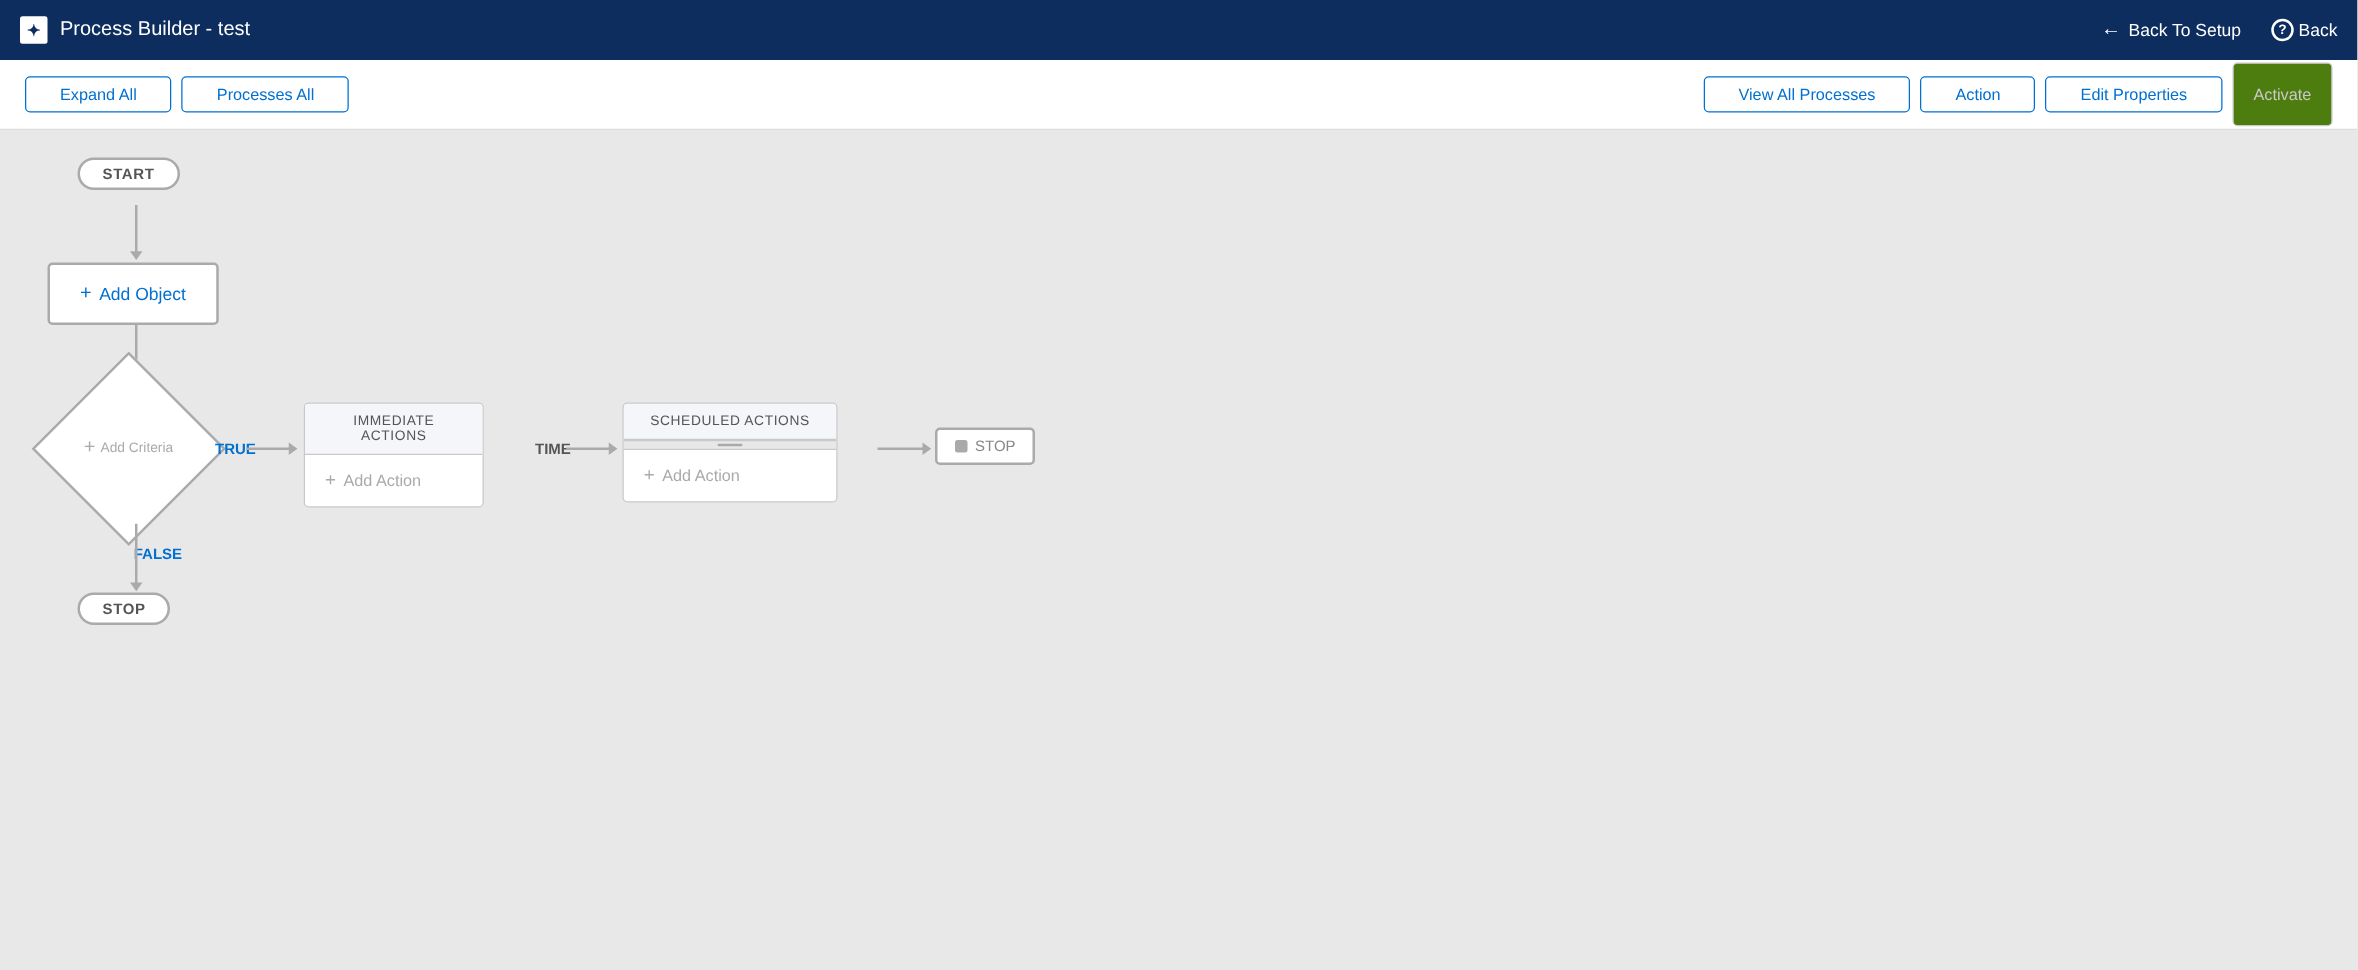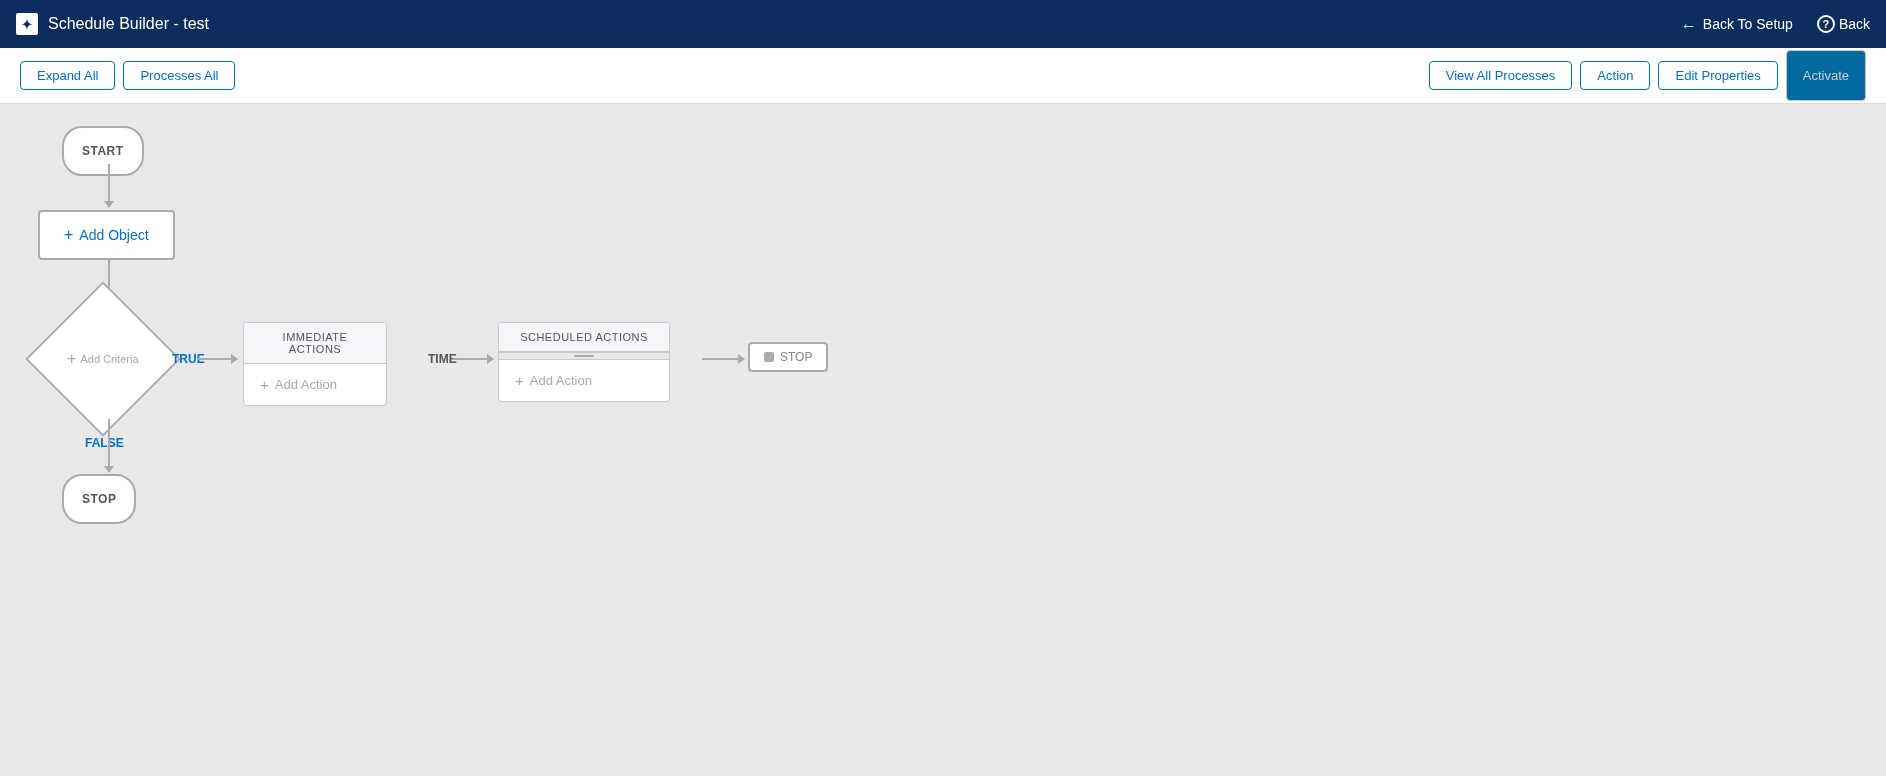--- a/index.html
+++ b/index.html
@@ -89,50 +89,50 @@
     }
     .toolbar-right {
       display: flex;
       align-items: center;
       gap: 8px;
     }
     .btn-outline {
       border: 1px solid #0070d2;
       color: #0070d2;
       background: white;
-      padding: 6px 16px;
+      padding: 6px 27px;
       border-radius: 4px;
       font-size: 13px;
       cursor: pointer;
       white-space: nowrap;
     }
     .btn-disabled {
       border: 1px solid #c9c9c9;
       color: #c9c9c9;
-      background: #0369a1;
+      background: #4d7c0f;
       padding: 17px 16px;
       border-radius: 4px;
       font-size: 13px;
       cursor: not-allowed;
       white-space: nowrap;
     }
 
     
     .canvas {
       background: #e8e8e8;
       height: calc(776px - 48px - 56px);
       position: relative;
       overflow: hidden;
     }
 
     
     .start-node, .stop-node {
       border: 2px solid #aaa;
       border-radius: 20px;
-      padding: 16px 18px;
+      padding: 4px 18px;
       background: white;
       font-size: 12px;
       font-weight: 600;
       color: #555;
       text-align: center;
       display: inline-block;
       letter-spacing: 0.5px;
     }
 
     .add-object-box {
@@ -242,21 +242,21 @@
       left: 6px;
     }
 
     
     .flow-label {
       font-size: 12px;
       font-weight: 600;
       position: absolute;
     }
     .label-true { color: #0070d2; }
-    .label-false { color: #0070d2; }
+    .label-false { color: #0070d2; margin-left: 22px; }
     .label-time { color: #555; }
 
     
     .stop-inline {
       border: 2px solid #aaa;
       border-radius: 4px;
       padding: 6px 14px;
       background: white;
       font-size: 12px;
       color: #888;
@@ -318,21 +318,21 @@
     .pos-stop-bottom { position: absolute; top: 370px; left: 62px; }
   </style>
 </head>
 <body>
 
 <div class="header">
   <div class="header-left">
     <div class="header-logo">
       <span>✦</span>
     </div>
-    <span class="header-title">Schedule Builder - test</span>
+    <span class="header-title">Process Builder - test</span>
   </div>
   <div class="header-right">
     <div class="header-back">
       <span style="font-size:16px;">←</span>
       <span>Back To Setup</span>
     </div>
     <div class="header-help">
       <div class="help-icon">?</div>
       <span>Back</span>
     </div>

